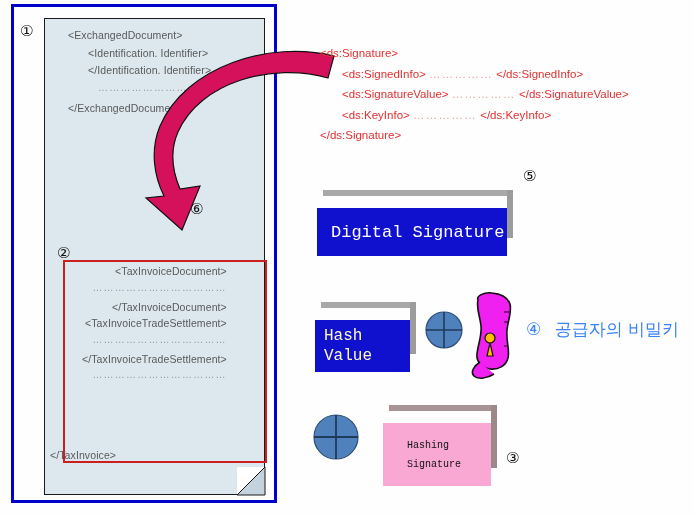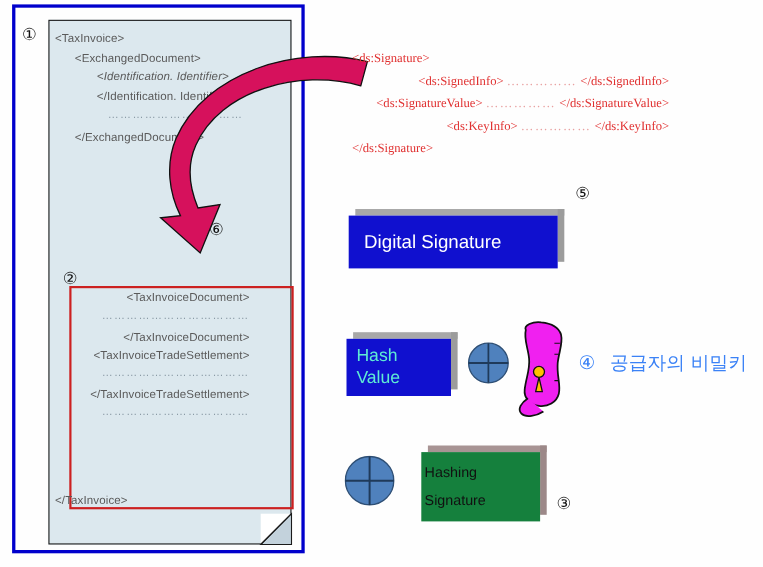--- a/index.html
+++ b/index.html
@@ -51,57 +51,58 @@
     position:absolute;font-size:15px;color:#111;
     font-family:"DejaVu Sans",sans-serif;
   }
 
   
   .arrow-svg{position:absolute;left:120px;top:48px;width:220px;height:185px;}
 
   
   .ds-block{
     position:absolute;left:320px;top:48px;color:#E03030;
-    font-size:11.5px;line-height:1.0;white-space:nowrap;font-family:Liberation Serif, serif;
+    font-size:11.5px;line-height:1.0;white-space:nowrap;
   }
   .ds-block div{margin-bottom:9px;}
-  .ds-block .ind1{padding-left:22px;text-align:right;}
+  .ds-block .ind1{padding-left:22px;}
   .ds-dots{letter-spacing:1.3px;color:#E8A0A0;}
 
   
   .box3d{position:absolute;}
   .box3d .face{
-    position:absolute;left:0;top:0;width:100%;height:100%;
+    position:absolute;left:0;top:12px;width:100%;height:100%;
     display:flex;flex-direction:column;justify-content:center;
     box-sizing:border-box;
+    font-family:Liberation Mono, monospace;
   }
   .box3d .shadow-top{
     position:absolute;left:6px;top:-6px;width:100%;height:6px;
     background:#9A9A9A;
   }
   .box3d .shadow-right{
     position:absolute;right:-6px;top:-6px;width:6px;height:100%;
     background:#8C8C8C;
   }
 
   .ds-box{left:317px;top:196px;width:190px;height:48px;}
   .ds-box .face{background:#1010CF;color:#ffffff;font-size:17px;
     padding-left:14px;justify-content:center;}
   .ds-box .shadow-top{background:#A8A8A8;}
   .ds-box .shadow-right{background:#9C9C9C;}
 
   .hash-box{left:315px;top:308px;width:95px;height:52px;}
-  .hash-box .face{background:#1010CF;color:#5eead4;font-size:16px;
+  .hash-box .face{background:#1010CF;color:#fef9c3;font-size:16px;
     padding-left:9px;line-height:1.25;}
   .hash-box .shadow-top{background:#A8A8A8;}
   .hash-box .shadow-right{background:#9C9C9C;}
 
   .hf-box{left:383px;top:411px;width:108px;height:63px;}
-  .hf-box .face{background:#15803d;color:#111;font-size:13px;
-    padding-left:3px;line-height:1.9;}
+  .hf-box .face{background:#f9a8d4;color:#111;font-size:10px;
+    padding-left:24px;line-height:1.9;}
   .hf-box .shadow-top{background:#A89494;}
   .hf-box .shadow-right{background:#9C8888;}
 
   
   .plus-circle{position:absolute;}
   .pc1{left:425px;top:311px;}
   .pc2{left:313px;top:414px;}
 
   
   .key-icon{position:absolute;left:460px;top:290px;width:62px;height:92px;}
@@ -124,23 +125,22 @@
   <div class="doc-page">
     <div class="doc-fold"></div>
     <div class="doc-fold-tri"></div>
     <svg style="position:absolute;right:-1px;bottom:-1px;width:30px;height:30px;overflow:visible;">
       <polygon points="30,2 2,30 30,30" fill="#C3D2DC" stroke="#1a1a1a" stroke-width="1"></polygon>
       <line x1="30" y1="2" x2="2" y2="30" stroke="#1a1a1a" stroke-width="1"></line>
     </svg>
   </div>
 
   <div class="xml xml-top">
-    <div style="padding-left:0px;">&lt;TaxInvoice&gt;</div>
     <div style="padding-left:18px;">&lt;ExchangedDocument&gt;</div>
-    <div style="padding-left:38px;font-style:italic;">&lt;Identification. Identifier&gt;</div>
+    <div style="padding-left:38px;">&lt;Identification. Identifier&gt;</div>
     <div style="padding-left:38px;">&lt;/Identification. Identifier&gt;</div>
     <div style="padding-left:48px;margin-bottom:10px;" class="dots">……………………………</div>
     <div style="padding-left:18px;">&lt;/ExchangedDocument&gt;</div>
   </div>
 
   <svg class="arrow-svg" viewBox="0 0 220 185">
     <path d="M 214 8
              C 150 -8 66 18 40 78
              C 30 102 34 128 44 148
              L 26 150 L 62 182 L 80 138 L 60 141

